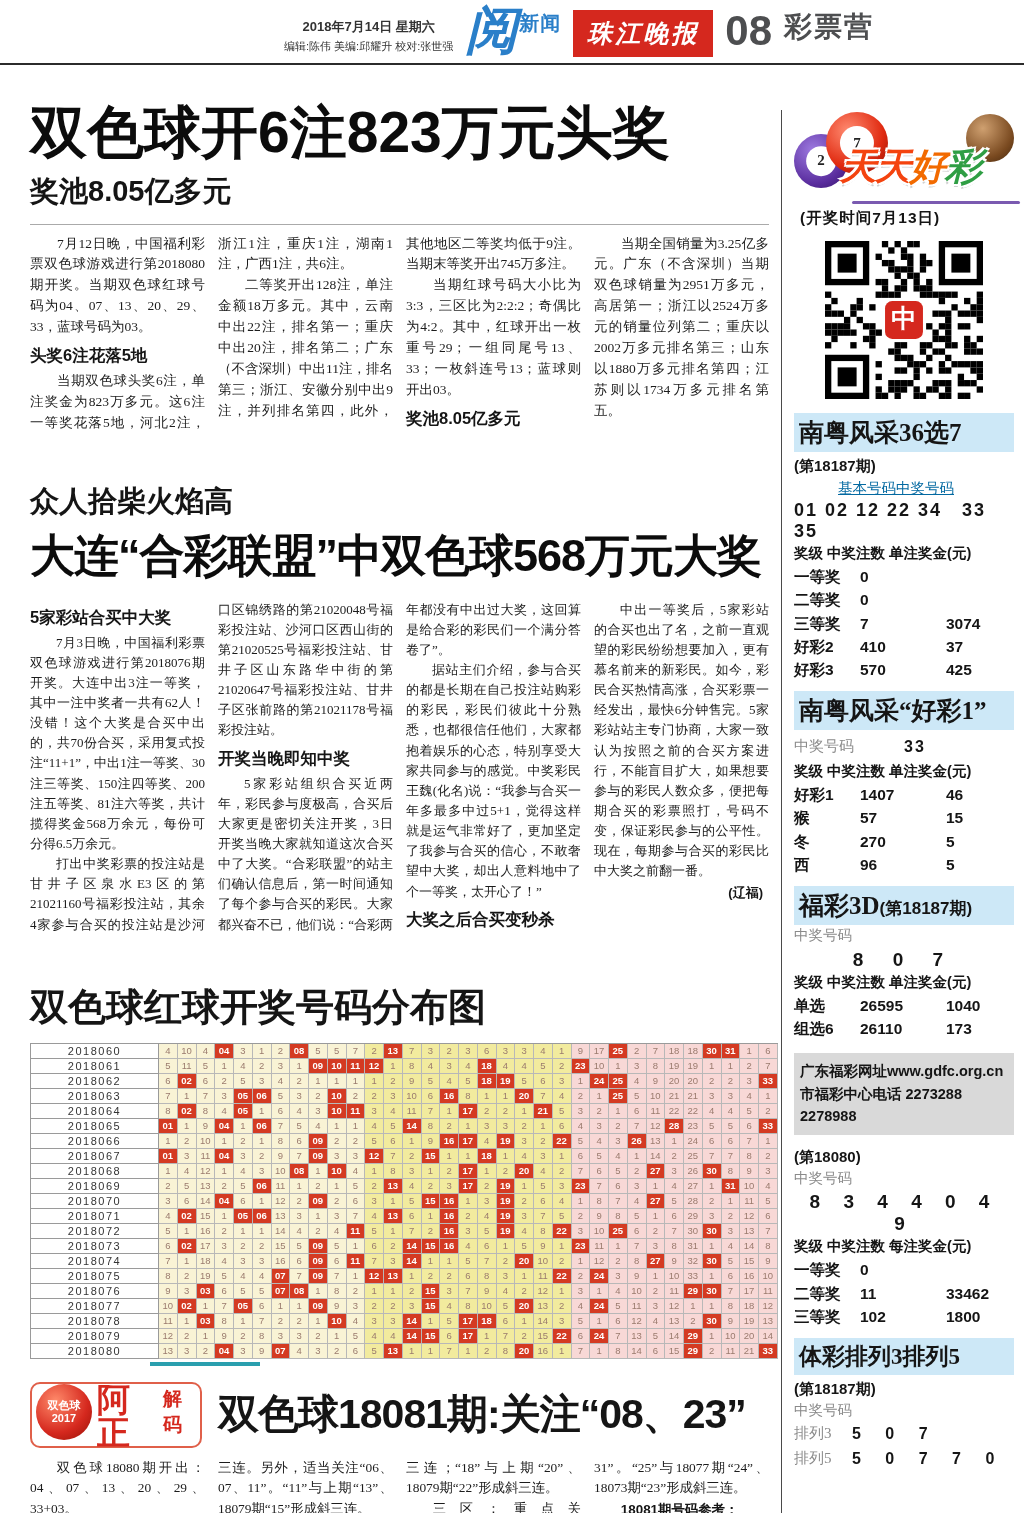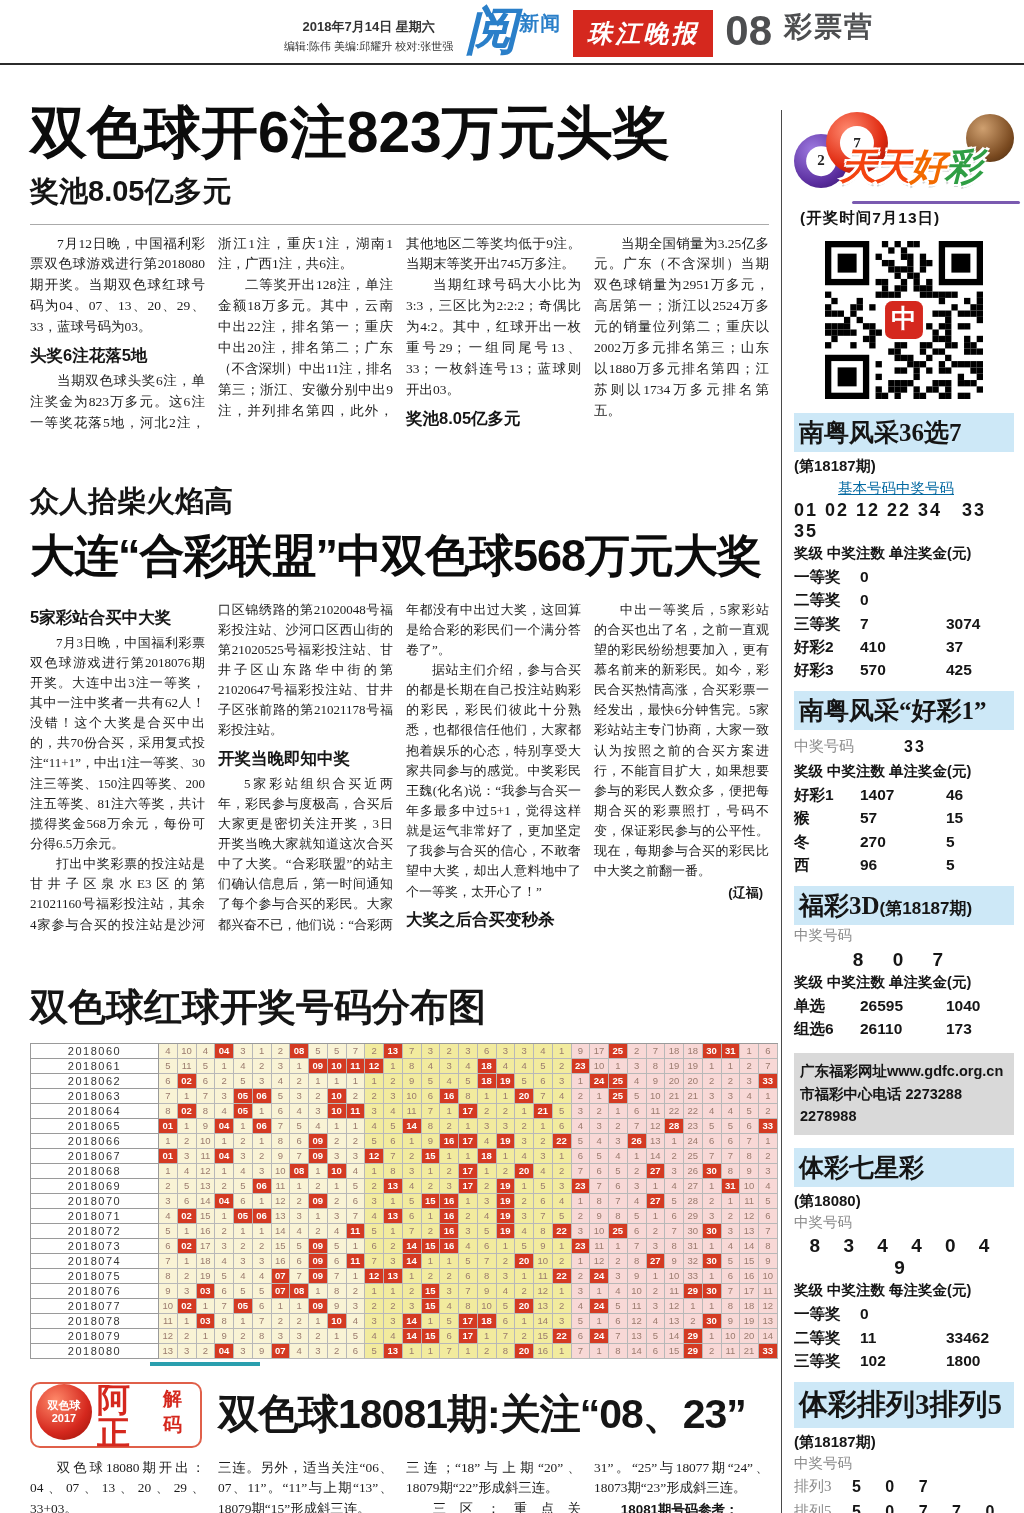--- a/index.html
+++ b/index.html
@@ -1240,21 +1240,20 @@
             </div>
           </div>
       </div>
 
       <div class="grey-box">
         <div>广东福彩网址www.gdfc.org.cn</div>
         <div>市福彩中心电话 2273288 2278988</div>
       </div>
 
       <div class="sb-section">
-        <div class="ttl-banner">体彩七星彩</div>
         <div class="issue">(第18080)</div>
         <div class="grey-label">中奖号码</div>
         <div class="digits" style="letter-spacing:9px;">8 3 4 4 0 4 9</div>
         <div class="thead">奖级 中奖注数 每注奖金(元)</div>
         <div>
             <div class="prow">
               <span class="pc0">一等奖</span>
               <span class="pc1">0</span>
               <span class="pc2"></span>
             </div>
@@ -1265,21 +1264,21 @@
             </div>
             <div class="prow">
               <span class="pc0">三等奖</span>
               <span class="pc1">102</span>
               <span class="pc2">1800</span>
             </div>
           </div>
       </div>
 
       <div class="sb-section">
-        <div class="ttl-banner" style="font-size:29px;">体彩排列3排列5</div>
+        <div class="ttl-banner" style="font-size:23px;">体彩排列3排列5</div>
         <div class="issue">(第18187期)</div>
         <div class="grey-label">中奖号码</div>
         <div class="play">
           <span class="pl-name">排列3</span>
           <span class="pl-digits">5 0 7</span>
         </div>
         <div class="play">
           <span class="pl-name">排列5</span>
           <span class="pl-digits">5 0 7 7 0</span>
         </div>

